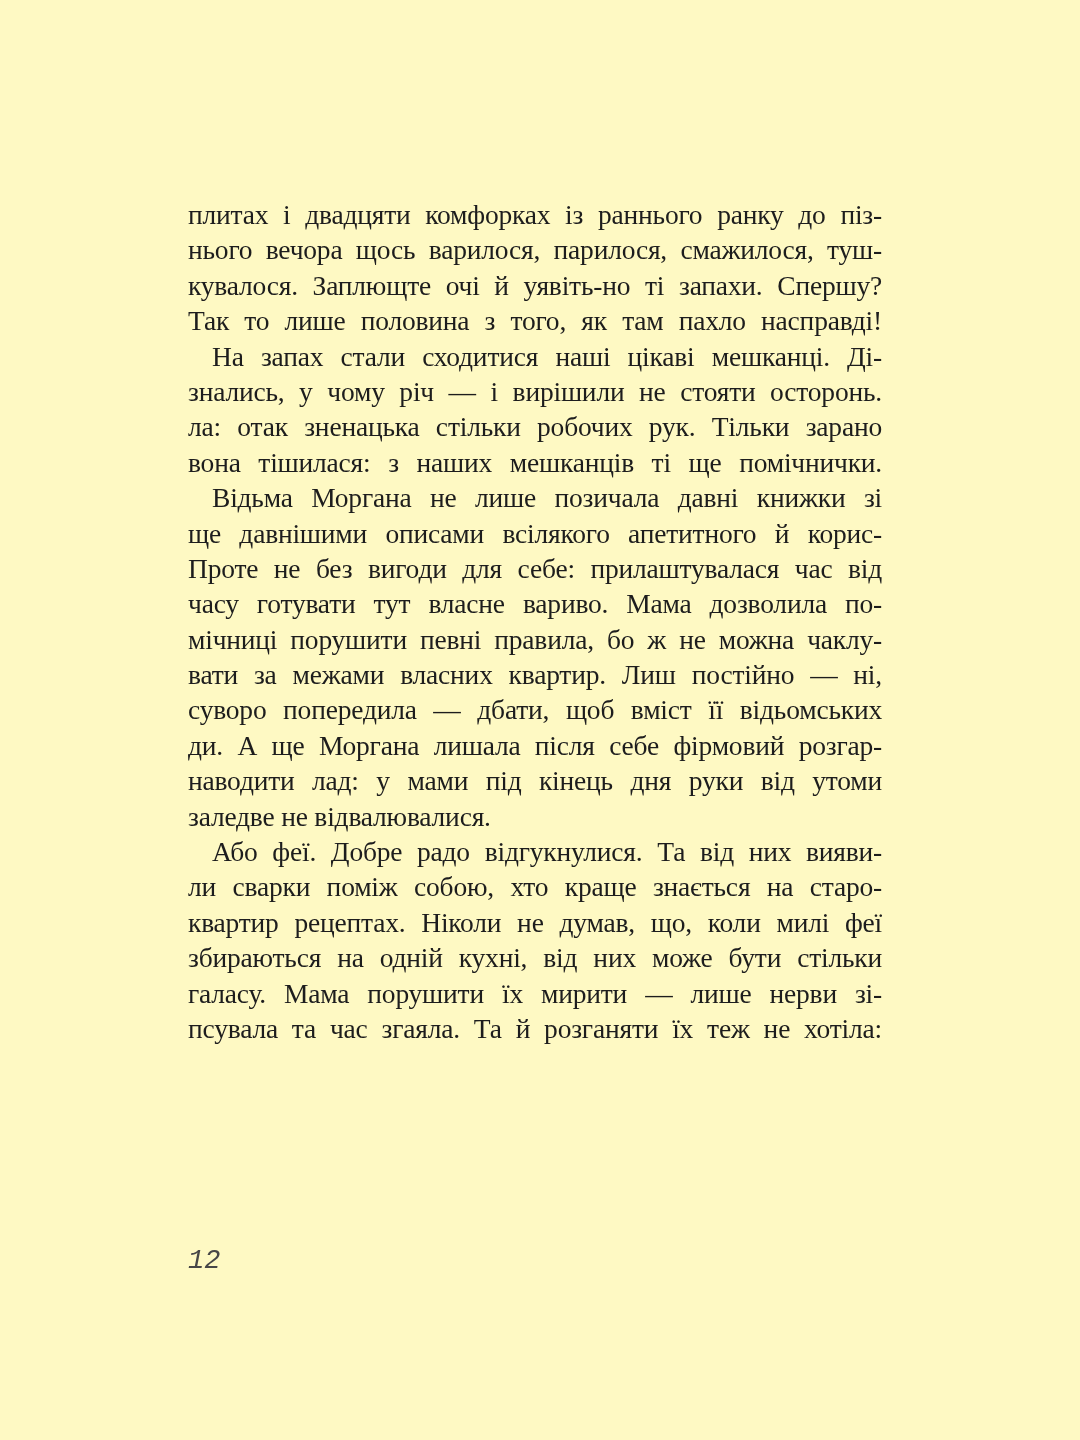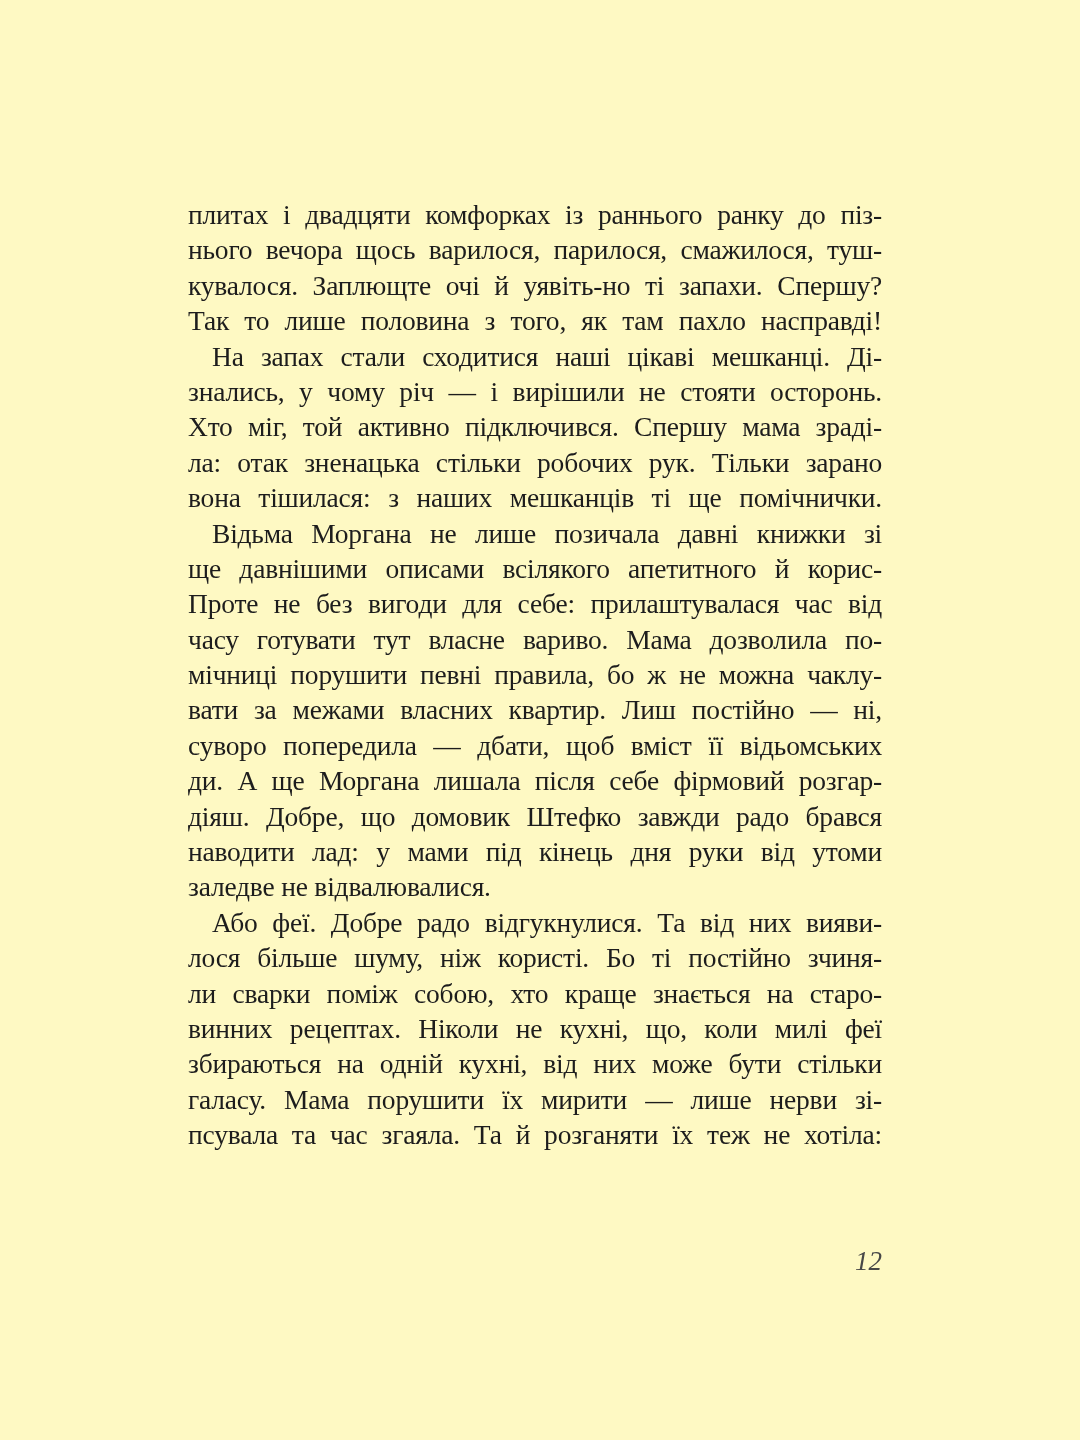--- a/index.html
+++ b/index.html
@@ -37,54 +37,51 @@
     text-align-last: left;
   }
   .line.indent {
     text-indent: 24px;
   }
   .pageno {
     position: absolute;
     top: 1246px;
     left: 188px;
     width: 694px;
-    text-align: right;
-    font-family: Liberation Serif, serif;
+    text-align: left;
+    font-family: Liberation Mono, monospace;
     font-style: italic;
     font-size: 27px;
     color: #474747;
   }
 </style>
 </head>
 <body>
 
 <div class="page">
   <div class="textblock" id="textblock">
       <div class="line">плитах і двадцяти комфорках із раннього ранку до піз-</div>
       <div class="line">нього вечора щось варилося, парилося, смажилося, туш-</div>
       <div class="line">кувалося. Заплющте очі й уявіть-но ті запахи. Спершу?</div>
       <div class="line">Так то лише половина з того, як там пахло насправді!</div>
       <div class="line indent">На запах стали сходитися наші цікаві мешканці. Ді-</div>
       <div class="line">знались, у чому річ — і вирішили не стояти осторонь.</div>
-      <div class="line">Хто міг, той активно підключився. Спершу мама зраді-</div>
       <div class="line">ла: отак зненацька стільки робочих рук. Тільки зарано</div>
       <div class="line">вона тішилася: з наших мешканців ті ще помічнички.</div>
       <div class="line indent">Відьма Моргана не лише позичала давні книжки зі</div>
       <div class="line">ще давнішими описами всілякого апетитного й корис-</div>
       <div class="line">Проте не без вигоди для себе: прилаштувалася час від</div>
       <div class="line">часу готувати тут власне вариво. Мама дозволила по-</div>
       <div class="line">мічниці порушити певні правила, бо ж не можна чаклу-</div>
       <div class="line">вати за межами власних квартир. Лиш постійно — ні,</div>
       <div class="line">суворо попередила — дбати, щоб вміст її відьомських</div>
       <div class="line">ди. А ще Моргана лишала після себе фірмовий розгар-</div>
-      <div class="line">діяш. Добре, що домовик Штефко завжди радо брався</div>
       <div class="line">наводити лад: у мами під кінець дня руки від утоми</div>
       <div class="line last">заледве не відвалювалися.</div>
       <div class="line indent">Або феї. Добре радо відгукнулися. Та від них вияви-</div>
-      <div class="line">лося більше шуму, ніж користі. Бо ті постійно зчиня-</div>
       <div class="line">ли сварки поміж собою, хто краще знається на старо-</div>
-      <div class="line">винних рецептах. Ніколи не кухні, що, коли милі феї</div>
+      <div class="line">квартир рецептах. Ніколи не думав, що, коли милі феї</div>
       <div class="line">збираються на одній кухні, від них може бути стільки</div>
       <div class="line">галасу. Мама порушити їх мирити — лише нерви зі-</div>
       <div class="line">псувала та час згаяла. Та й розганяти їх теж не хотіла:</div>
     </div>
   <div class="pageno">12</div>
 </div>
 
 </body></html>

